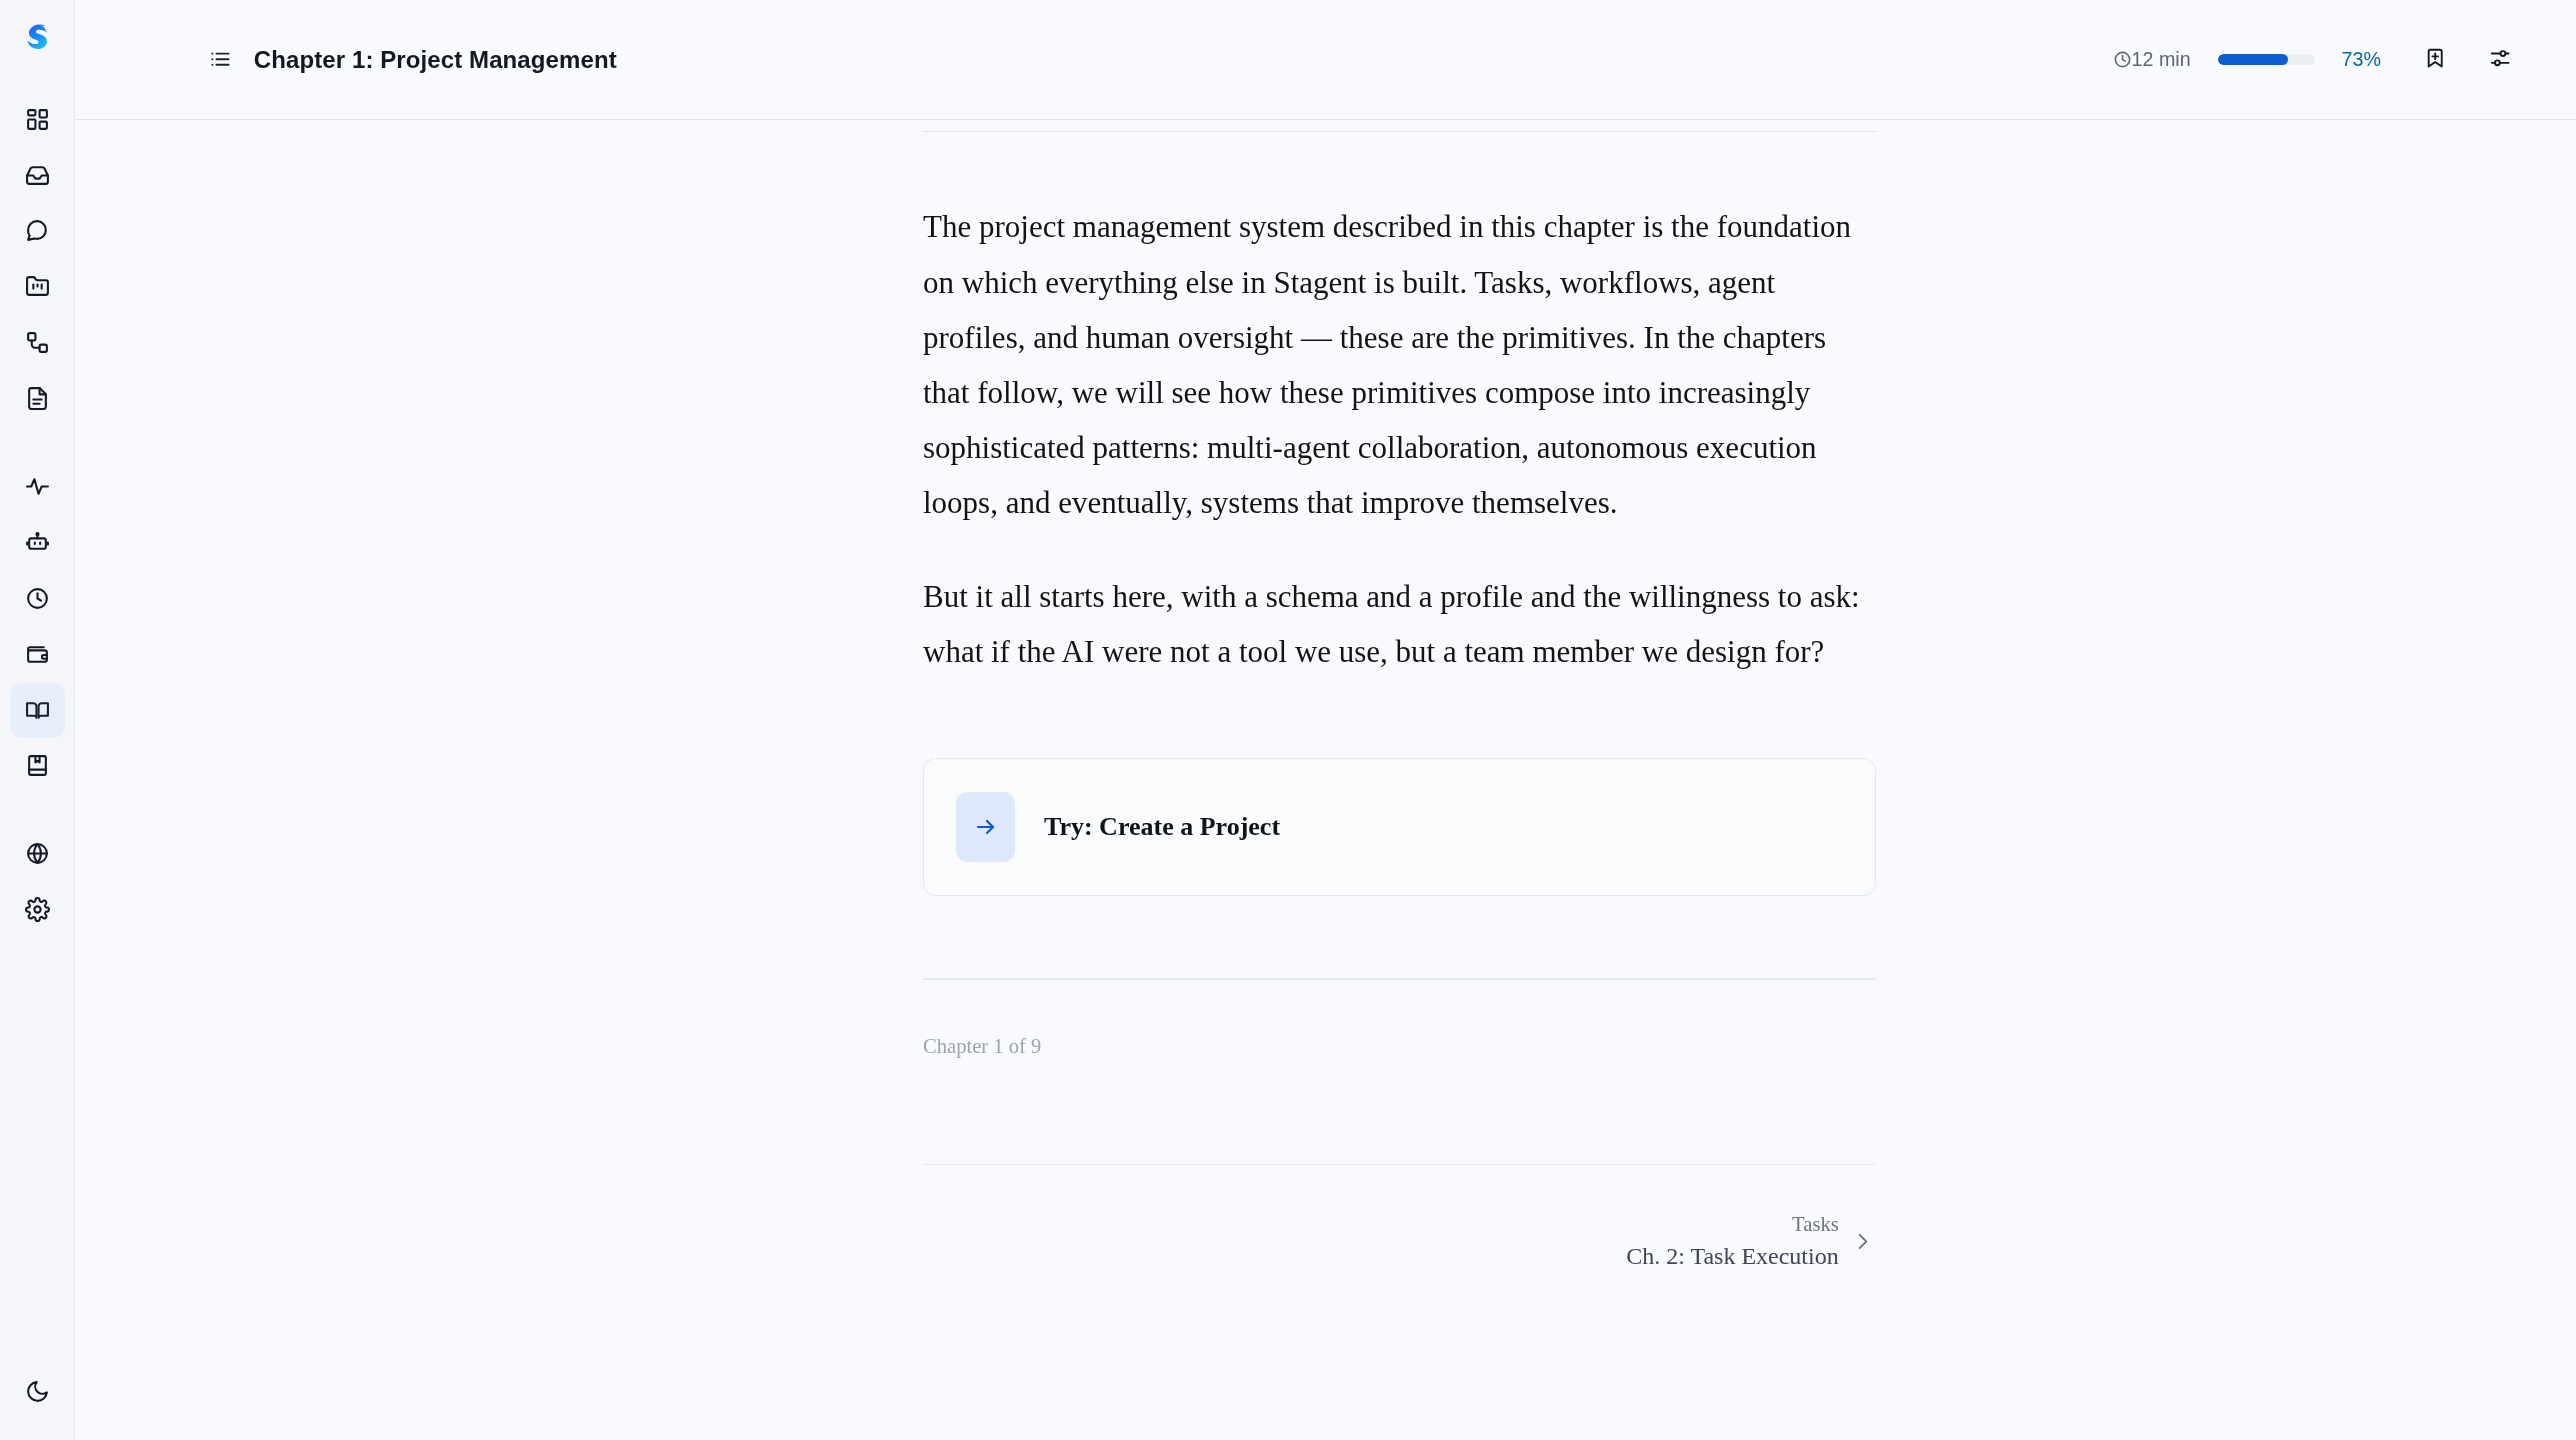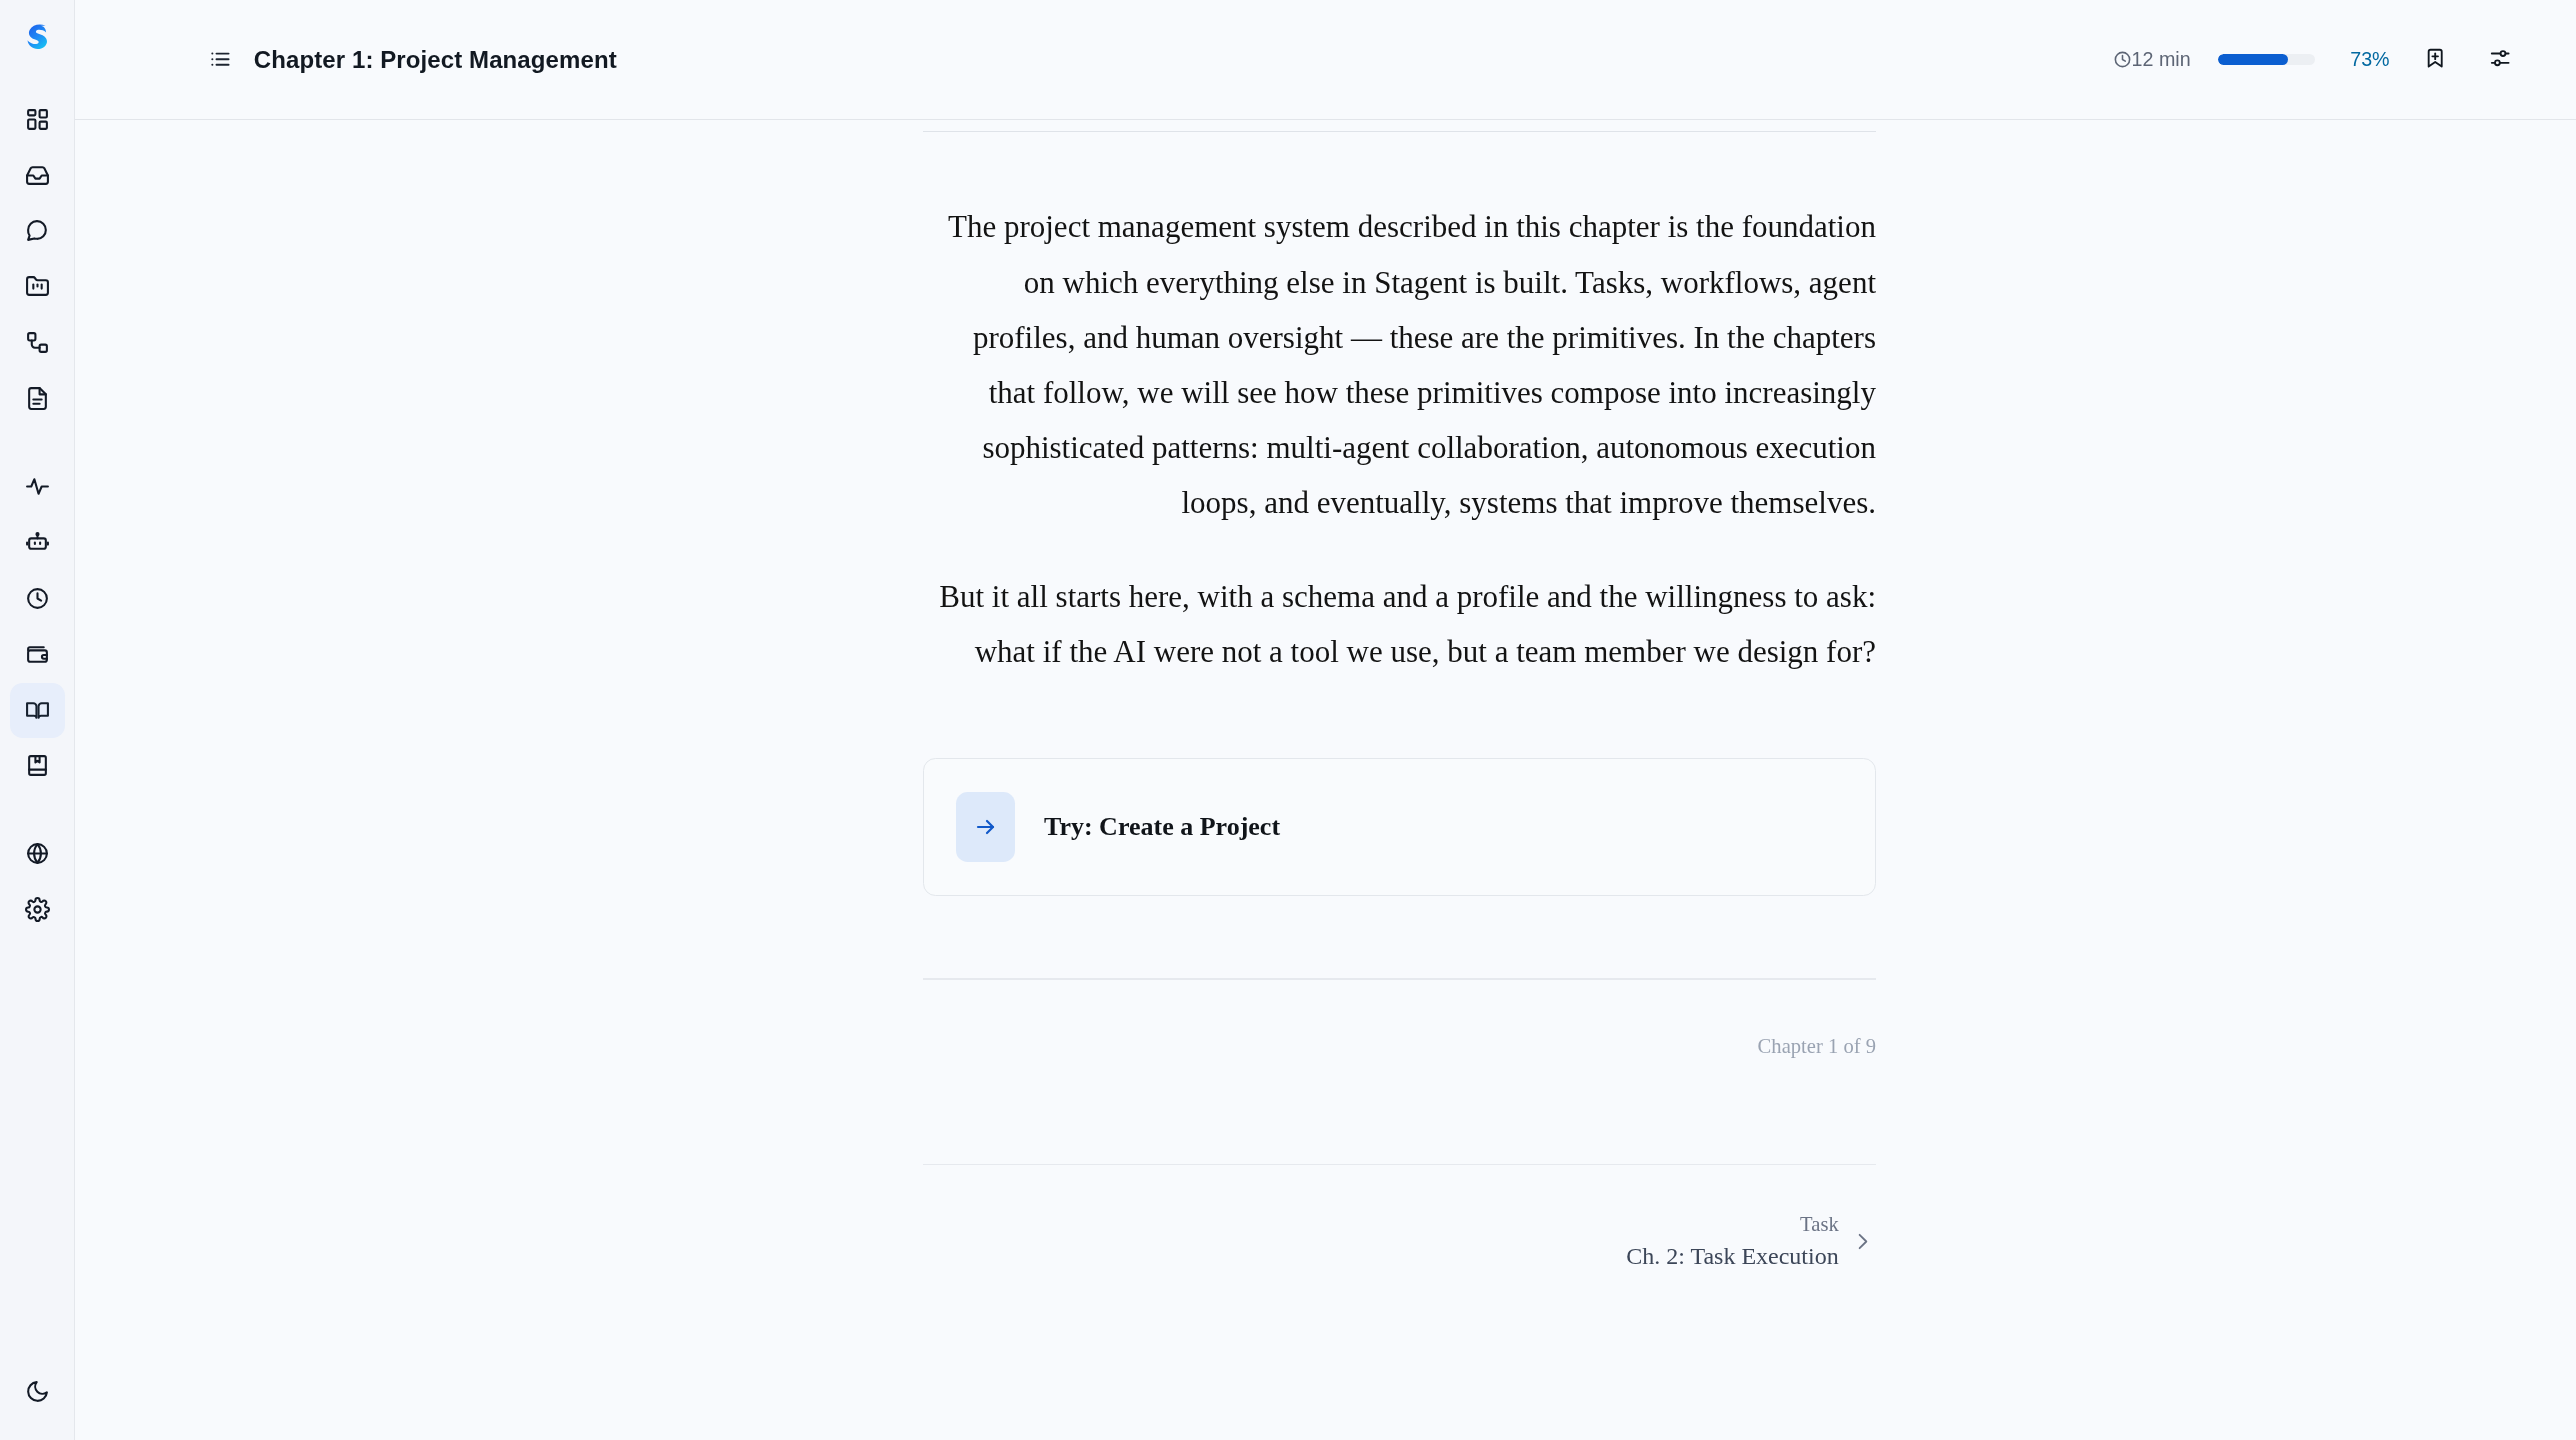--- a/index.html
+++ b/index.html
@@ -14,21 +14,20 @@
     background: #f7f9fc;
     font-family: "Liberation Sans", sans-serif;
     -webkit-font-smoothing: antialiased;
   }
 
   .app {
     display: flex;
     width: 2576px;
     height: 1440px;
     position: relative;
-    text-align: right;
   }
 
   
   .sidebar {
     width: 75px;
     min-width: 75px;
     height: 1440px;
     background: #f4f6fa;
     border-right: 1.8px solid #e4e7ec;
     display: flex;
@@ -528,21 +527,21 @@
         </div>
 
         <div class="thin-rule"></div>
 
         <div class="chapter-counter">Chapter 1 of 9</div>
 
         <div class="thin-rule-2"></div>
 
         <div class="next-nav">
           <div class="next-nav-text">
-            <span class="next-kicker">Task</span>
+            <span class="next-kicker">Tasks</span>
             <span class="next-title">Ch. 2: Task Execution</span>
           </div>
           <span class="chev">
             <svg width="23" height="23" viewBox="0 0 24 24" fill="none" stroke="currentColor" stroke-width="1.9" stroke-linecap="round" stroke-linejoin="round">
               <polyline points="9 5 16 12 9 19"></polyline>
             </svg>
           </span>
         </div>
 
       </article>

